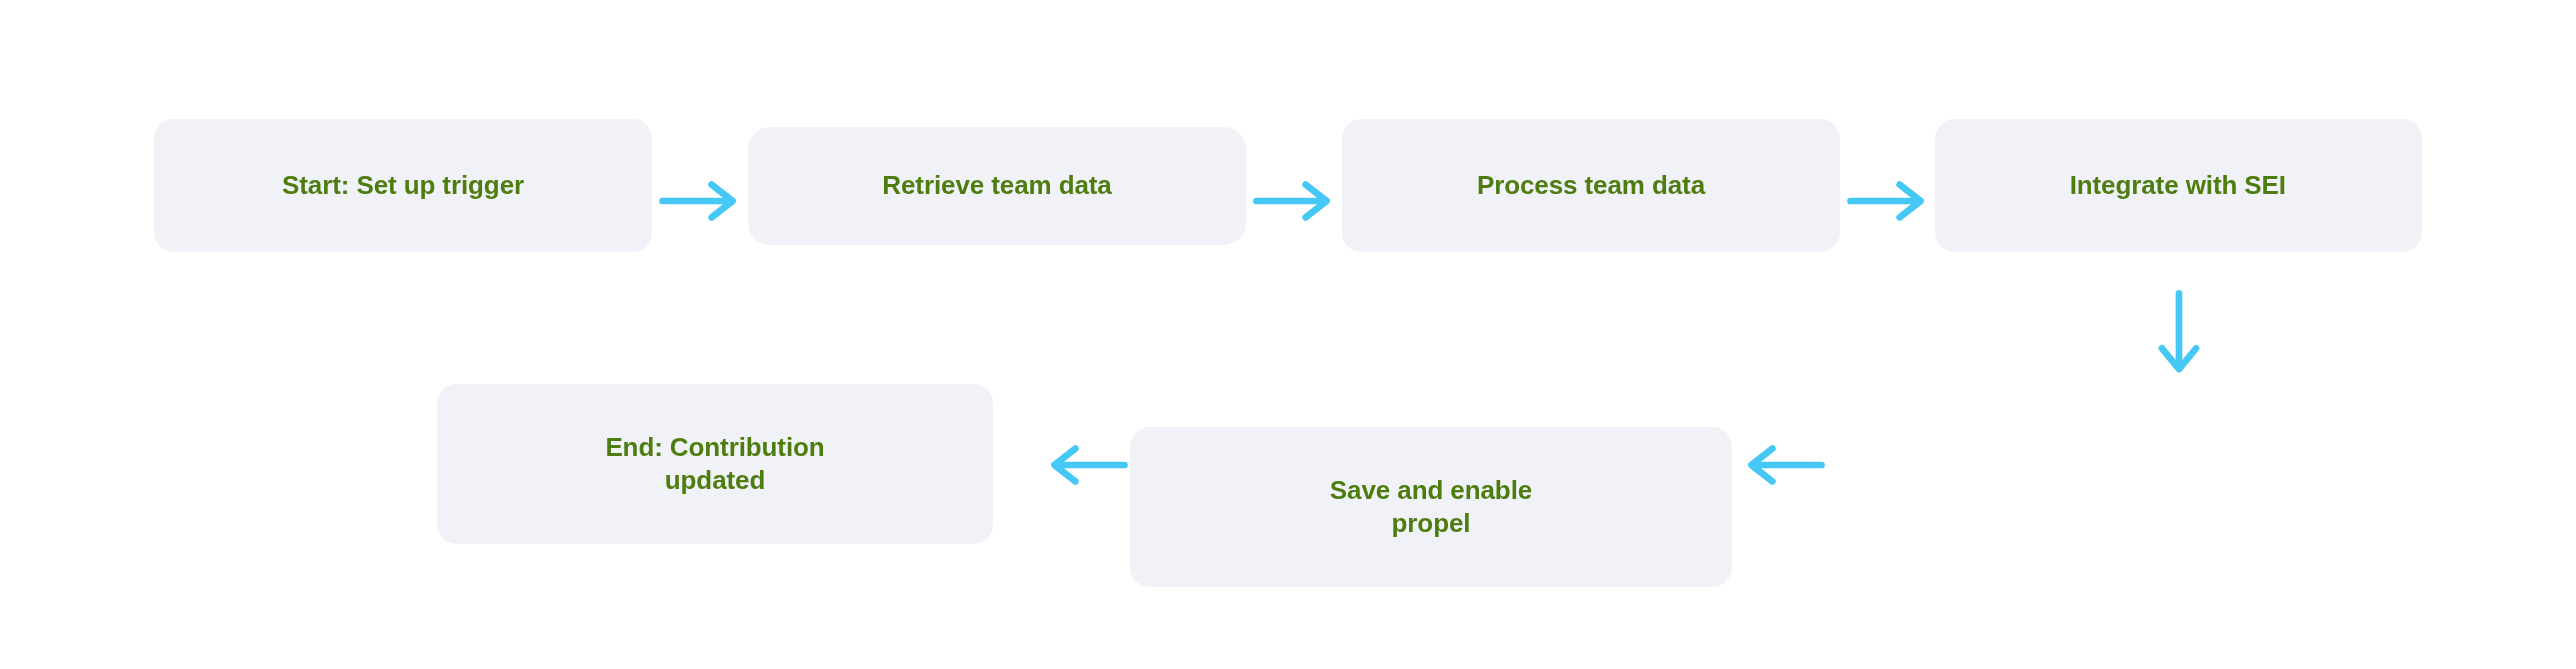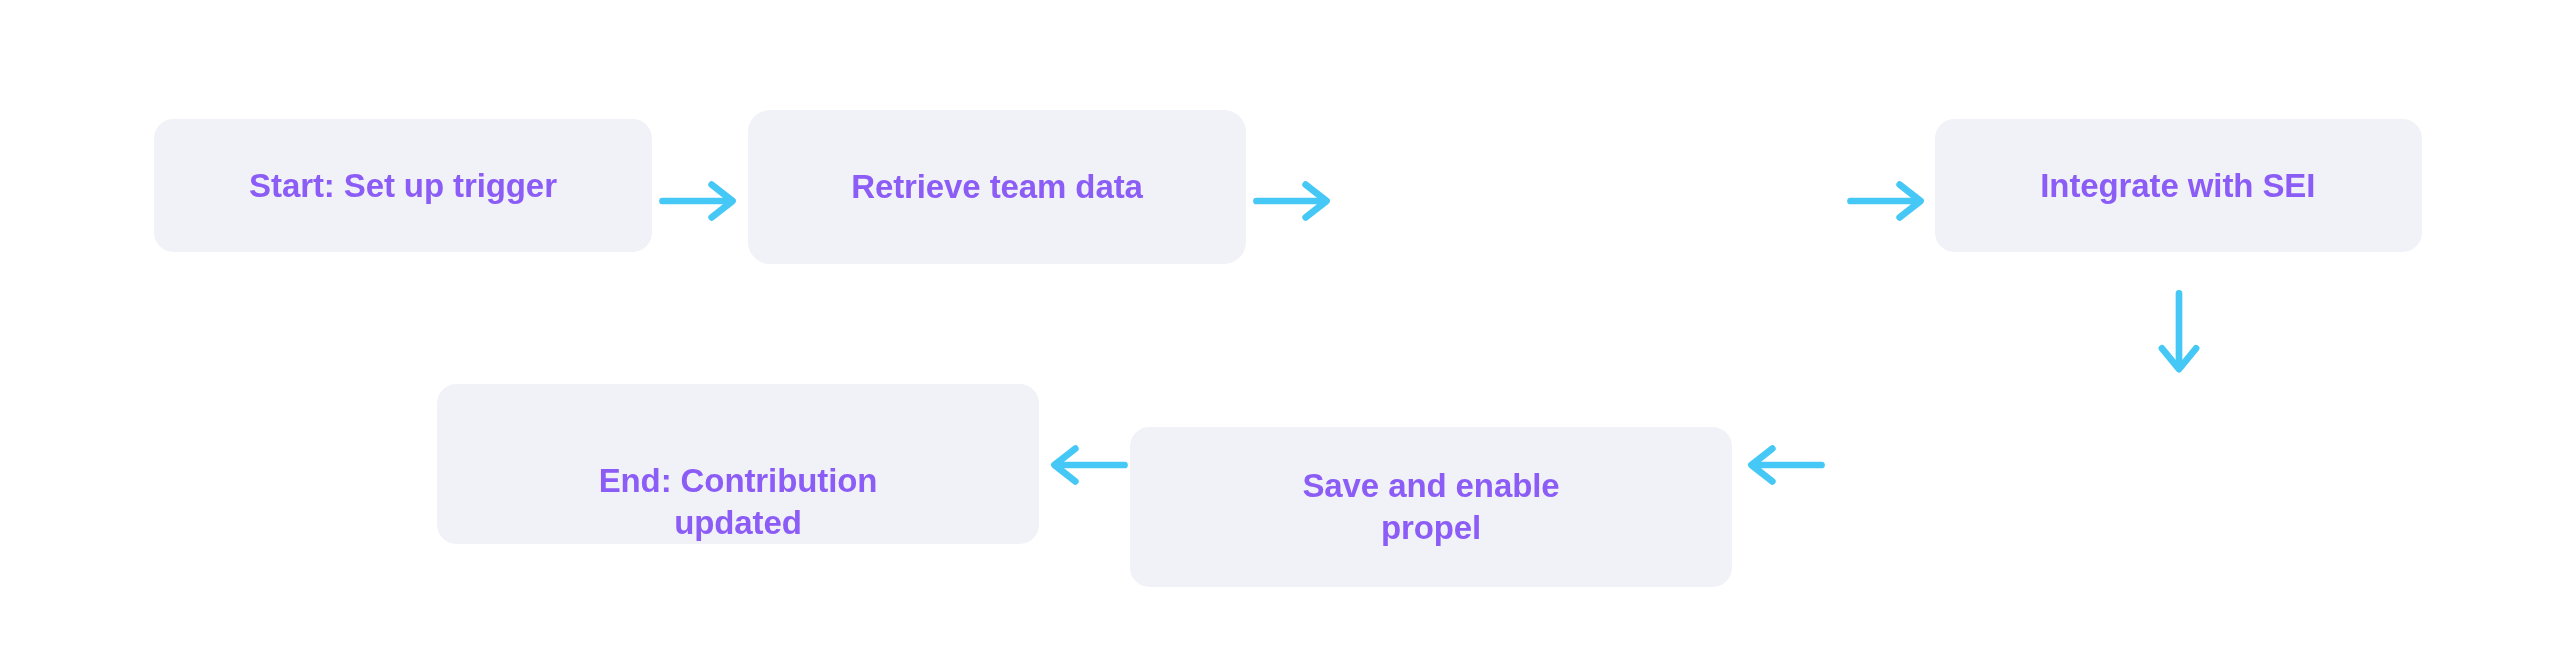--- a/index.html
+++ b/index.html
@@ -25,38 +25,38 @@
     border-radius: 19.4px;
     display: flex;
     align-items: center;
     justify-content: center;
     box-sizing: border-box;
     padding: 0 19.4px;
   }
   .node-label {
     font-family: "Liberation Sans", sans-serif;
     font-weight: bold;
-    font-size: 33px;
+    font-size: 26px;
     line-height: 1.27;
-    color: #8b5cf6;
+    color: #4d7c0f;
     text-align: center;
     letter-spacing: -0.1px;
     white-space: pre-line;
   }
 
   
   #node-start        { left: 154px;  top: 119px; width: 498px; height: 133px; }
-  #node-retrieve     { left: 748px; top: 110px; width: 498px; height: 154px; border-radius: 22px; }
+  #node-retrieve     { left: 748px; top: 127px; width: 498px; height: 118px; border-radius: 22px; }
   #node-process      { left: 1342px; top: 119px; width: 498px; height: 133px; }
   #node-integrate    { left: 1935px; top: 119px; width: 487px; height: 133px; padding-left: 18px; }
 
   
   #node-configure    { left: 1831px; top: 384px; width: 592px; height: 160px; }
   #node-save         { left: 1130px; top: 384px; width: 602px; height: 160px; margin-top: 43px; }
-  #node-end          { left: 437px;  top: 384px; width: 602px; height: 160px; align-items: flex-end; }
+  #node-end          { left: 437px;  top: 384px; width: 556px; height: 160px; }
 
   
   .arrow {
     position: absolute;
     display: block;
   }
   .arrow svg { display: block; overflow: visible; }
 
   #arrow-start-retrieve   { left: 658px;  top: 174px; width: 85px; height: 54px; }
   #arrow-retrieve-process { left: 1252px; top: 174px; width: 85px; height: 54px; }
@@ -89,20 +89,23 @@
 
   <div class="arrow" id="arrow-retrieve-process">
     <svg viewBox="0 0 114 72" width="85" height="54" aria-hidden="true">
       <g fill="none" stroke="#45c8f5" stroke-width="9" stroke-linecap="round" stroke-linejoin="round">
         <line x1="6" y1="36" x2="96" y2="36"></line>
         <polyline points="72,14 100,36 72,58"></polyline>
       </g>
     </svg>
   </div>
 
+  <div class="node" id="node-process">
+    <span class="node-label">Process team data</span>
+  </div>
 
   <div class="arrow" id="arrow-process-integrate">
     <svg viewBox="0 0 114 72" width="85" height="54" aria-hidden="true">
       <g fill="none" stroke="#45c8f5" stroke-width="9" stroke-linecap="round" stroke-linejoin="round">
         <line x1="6" y1="36" x2="96" y2="36"></line>
         <polyline points="72,14 100,36 72,58"></polyline>
       </g>
     </svg>
   </div>
 

